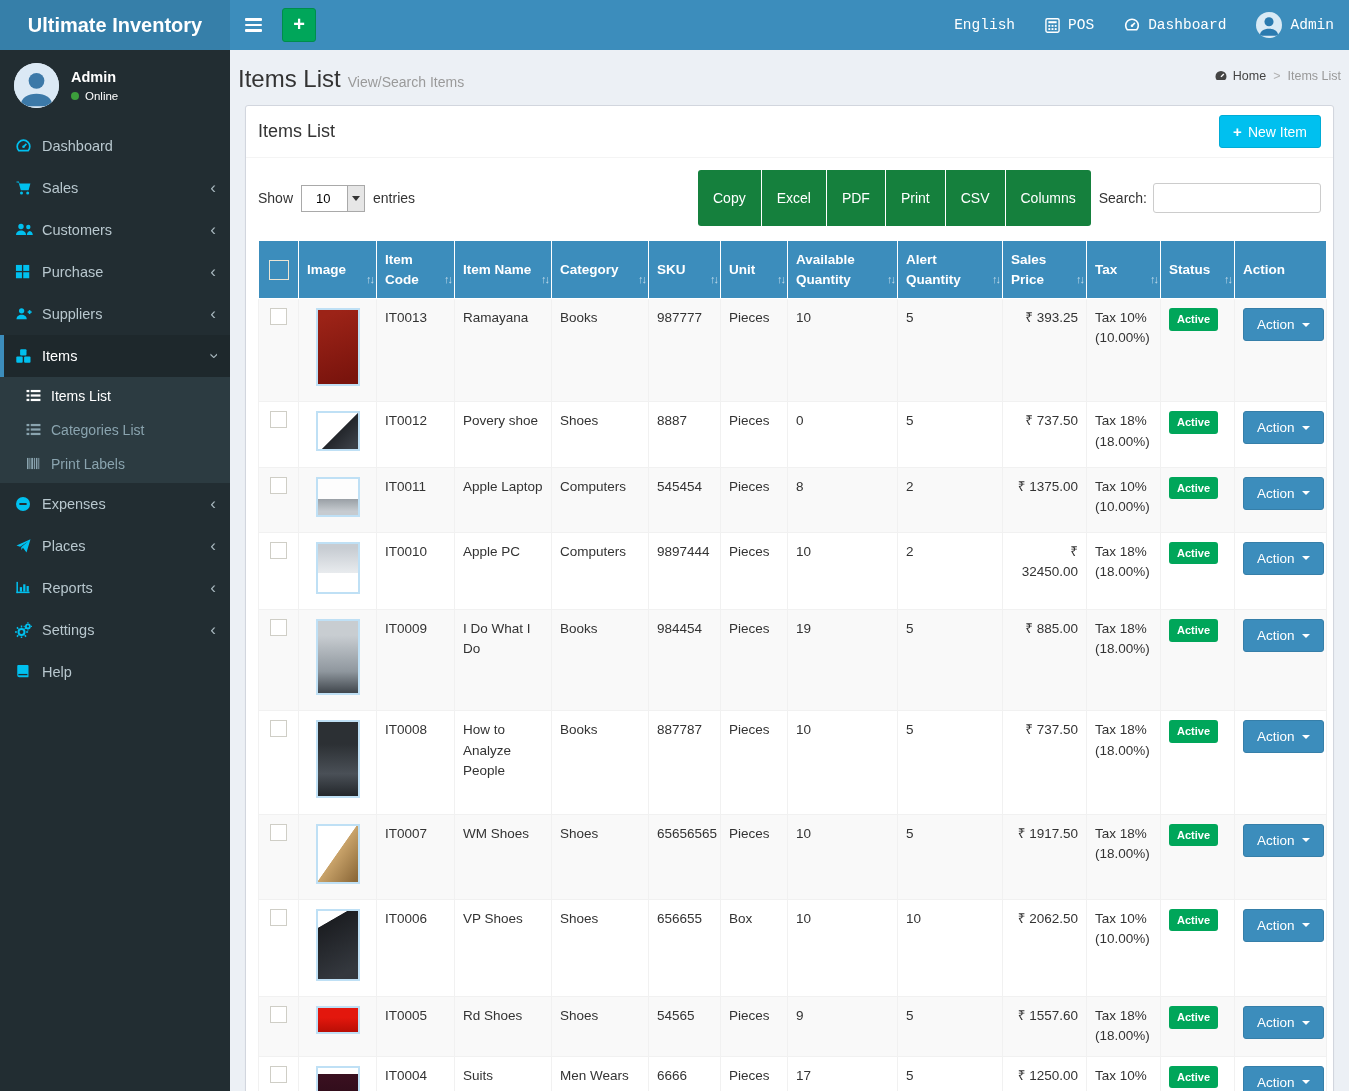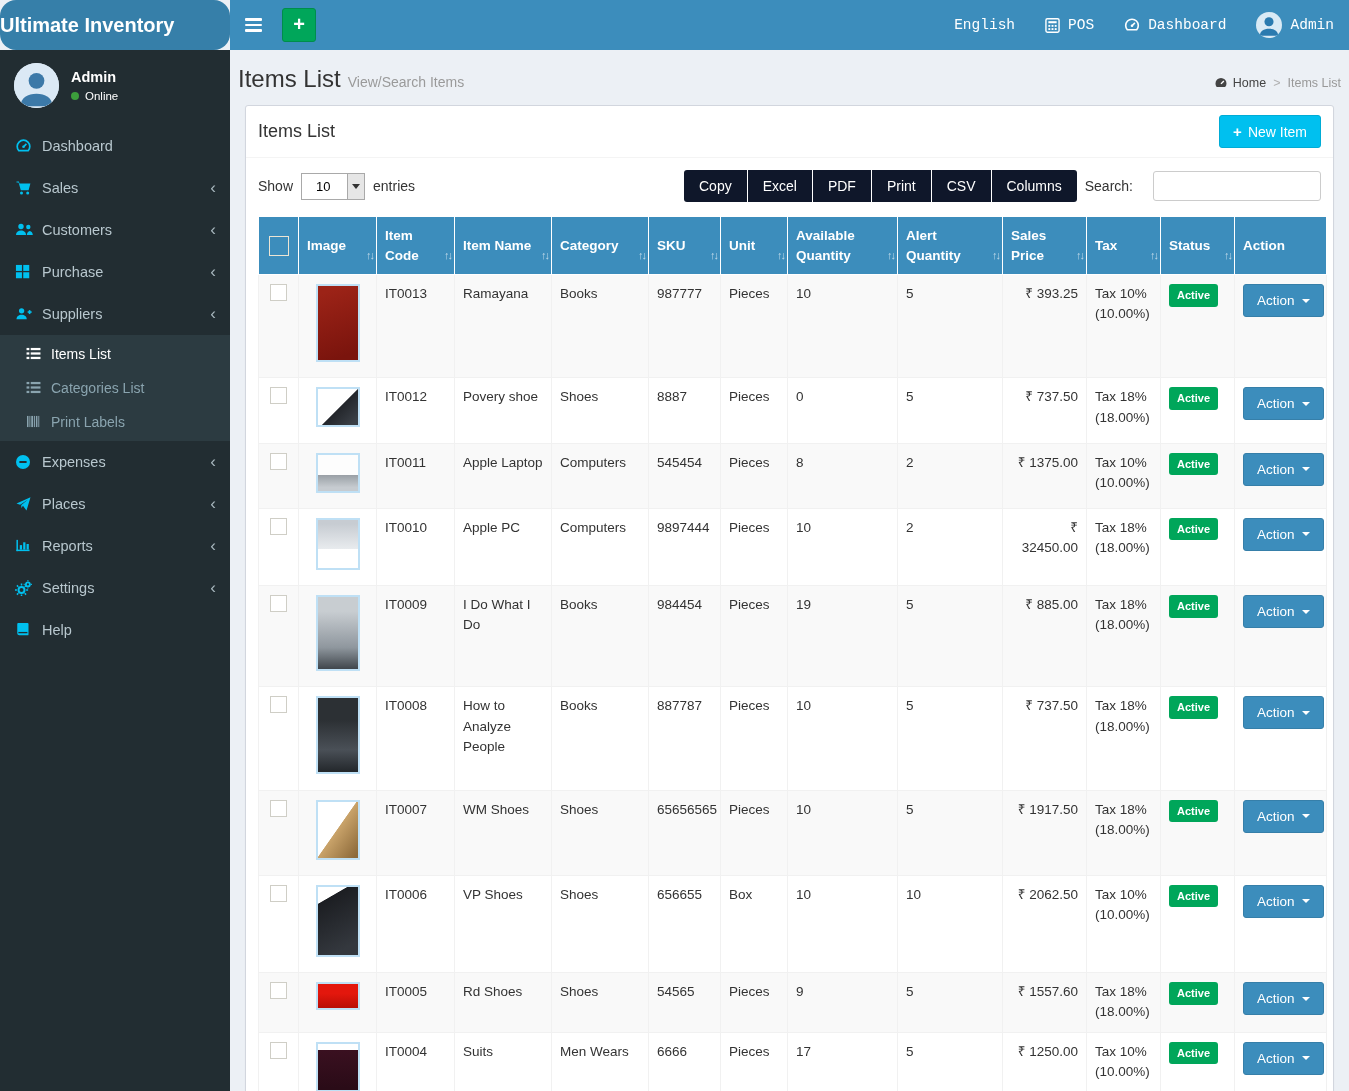--- a/index.html
+++ b/index.html
@@ -2,21 +2,21 @@
 <html><head>
 <meta charset="utf-8">
 <style>
   * { box-sizing: border-box; margin: 0; padding: 0; }
   html,body { width:1349px; height:1091px; }
   body { font-family:"Liberation Sans", sans-serif; font-size:14px; color:#333; background:#ecf0f5; overflow:hidden; }
   .app { position:relative; width:1349px; height:1091px; }
 
   
   .topbar { position:absolute; top:0; left:0; right:0; height:50px; display:flex; z-index:5; }
-  .logo { width:230px; height:50px; background:#367fa9; color:#fff; font-size:20px; font-weight:bold; text-align:left; line-height:50px; cursor:pointer;border-radius:16px; }
+  .logo { width:230px; height:50px; background:#367fa9; color:#fff; font-size:20px; font-weight:bold; text-align:center; line-height:50px; cursor:pointer; }
   .navbar { flex:1; background:#3c8dbc; display:flex; align-items:center; justify-content:space-between; }
   .nav-left { display:flex; align-items:center; height:50px; }
   .hamburger { width:46px; height:50px; display:flex; flex-direction:column; justify-content:center; align-items:center; gap:3px; cursor:pointer; }
   .hamburger i { width:17px; height:2.5px; background:#fff; border-radius:1px; }
   .plus-btn { width:34px; height:34px; margin-left:6px; background:#00a65a; border:1px solid #008d4c; border-radius:3px; color:#fff; font-size:20px; font-weight:bold; line-height:30px; text-align:center; cursor:pointer; }
   .nav-right { display:flex; align-items:center; height:50px;font-family:Liberation Mono, monospace; }
   .nav-item { display:flex; align-items:center; gap:8px; height:50px; padding:0 15px; color:#fff; font-size:14.5px; cursor:pointer; }
   .avatar-sm { width:26px; height:26px; border-radius:50%; background:#d9eaf5; display:flex; align-items:center; justify-content:center; overflow:hidden; }
 
   
@@ -36,42 +36,42 @@
   .submenu-item { display:flex; align-items:center; gap:9px; padding:9px 15px 9px 26px; color:#8aa4af; font-size:14px; cursor:pointer; }
   .submenu-item .mi { width:16px; height:14px; color:currentColor; flex:0 0 16px; }
   .submenu-item.active { color:#fff; }
 
   
   .main { position:absolute; top:50px; left:230px; right:0; bottom:0; display:flex; flex-direction:column; background:#ecf0f5; }
   .content { flex:1; }
   .content-header { padding:15px 8px 12px; display:flex; justify-content:space-between; align-items:flex-start; }
   .page-title { font-size:24px; font-weight:normal; color:#333; display:inline; }
   .page-subtitle { font-size:14px; color:#9a9a9a; margin-left:7px; }
-  .breadcrumb { display:flex; align-items:center; gap:7px; font-size:12.5px; margin-top:11px; color:#444; }
+  .breadcrumb { display:flex; align-items:center; gap:7px; font-size:12.5px; margin-top:4px; color:#444; }
   .breadcrumb .bc-home { display:flex; align-items:center; gap:5px; cursor:pointer; color:#444; }
   .bc-sep { color:#b0b0b0; }
   .bc-current { color:#999; }
 
   
   .box { background:#fff; border:1px solid #d2d6de; border-radius:3px; margin:0 15px; box-shadow:0 1px 1px rgba(0,0,0,.08); }
   .box-header { display:flex; justify-content:space-between; align-items:center; padding:9px 12px; border-bottom:1px solid #f4f4f4; }
   .box-title { font-size:18px; font-weight:normal; }
   .btn-new { display:flex; align-items:center; gap:6px; background:#00c0ef; border:1px solid #00acd6; border-radius:3px; color:#fff; font-size:14px; padding:7px 13px; cursor:pointer; }
   .btn-new b { font-size:15px; }
 
   .controls { display:flex; align-items:center; padding:12px 12px 10px; }
   .show-group { display:flex; align-items:center; gap:8px; font-size:14px; }
   .select-wrap { position:relative; }
   .select-wrap select { appearance:none; -webkit-appearance:none; width:64px; height:27px; border:1px solid #a9a9a9; background:#fff; font-size:13px; padding:0 22px 0 14px; border-radius:0; }
   .select-arrow { position:absolute; top:1px; right:1px; width:17px; height:25px; background:#e6e6e6; border-left:1px solid #a9a9a9; display:flex; align-items:center; justify-content:center; pointer-events:none; }
   .select-arrow:after { content:""; border-left:4px solid transparent; border-right:4px solid transparent; border-top:5px solid #333; }
   .btn-group { margin-left:auto; display:flex; border-radius:3px; overflow:hidden; }
-  .btn-teal { background:#0f172a; border:none; border-right:1px solid #fff; color:#fff; font-size:14px; padding:8px 15px; cursor:pointer; }
+  .btn-teal { background:#15803d; border:none; border-right:1px solid #fff; color:#fff; font-size:14px; padding:20px 15px; cursor:pointer; }
   .btn-teal:last-child { border-right:none; }
-  .search-group { display:flex; align-items:center; gap:20px; margin-left:8px; font-size:14px; }
+  .search-group { display:flex; align-items:center; gap:6px; margin-left:8px; font-size:14px; }
   .search-input { width:168px; height:30px; border:1px solid #ccc; border-radius:3px; padding:0 8px; font-size:13px; }
 
   
   table { border-collapse:collapse; margin:4px 12px 0; width:1068px; table-layout:fixed; font-size:13.5px; }
   thead th { background:#3c8dbc; color:#fff; font-weight:bold; text-align:left; vertical-align:middle; padding:9px 18px 9px 8px; border:1px solid rgba(255,255,255,.55); position:relative; line-height:1.45; cursor:pointer; }
   thead th.no-sort { padding-right:8px; cursor:default; }
   .sort { position:absolute; right:3px; bottom:10px; font-size:11px; color:rgba(255,255,255,.65); letter-spacing:-2px; }
   tbody td { border:1px solid #f1f1f1; padding:9px 8px; vertical-align:top; color:#333; line-height:1.5; }
   tbody tr.odd { background:#f9f9f9;margin-left:48px; }
   .c-check { text-align:center; }
@@ -223,20 +223,31 @@
             <svg width="17" height="15" viewBox="0 0 18 14" fill="currentColor">
               <circle cx="7" cy="4.2" r="2.8"></circle>
               <path d="M1.6 13c0-3.1 2.4-4.8 5.4-4.8s5.4 1.7 5.4 4.8z"></path>
               <rect x="13.4" y="4.6" width="4.2" height="1.7"></rect>
               <rect x="14.6" y="3.4" width="1.7" height="4.2"></rect>
             </svg>
           </span>
         <span>Suppliers</span>
           <span class="chev">‹</span>
       </li>
+      <li class="menu-item active">
+        <span class="mi">
+            <svg width="17" height="16" viewBox="0 0 16 16" fill="currentColor">
+              <rect x="4.6" y="1.2" width="6.4" height="6.4" rx="1"></rect>
+              <rect x="0.8" y="8.4" width="6.4" height="6.4" rx="1"></rect>
+              <rect x="8.6" y="8.4" width="6.4" height="6.4" rx="1"></rect>
+            </svg>
+          </span>
+        <span>Items</span>
+          <span class="chev down">‹</span>
+      </li>
       <ul class="submenu">
         <li class="submenu-item active">
           <span class="mi">
               <svg width="15" height="13" viewBox="0 0 16 14" fill="currentColor">
                 <rect x="0.5" y="1" width="3" height="2.4"></rect>
                 <rect x="5" y="1" width="10.5" height="2.4"></rect>
                 <rect x="0.5" y="5.8" width="3" height="2.4"></rect>
                 <rect x="5" y="5.8" width="10.5" height="2.4"></rect>
                 <rect x="0.5" y="10.6" width="3" height="2.4"></rect>
                 <rect x="5" y="10.6" width="10.5" height="2.4"></rect>

